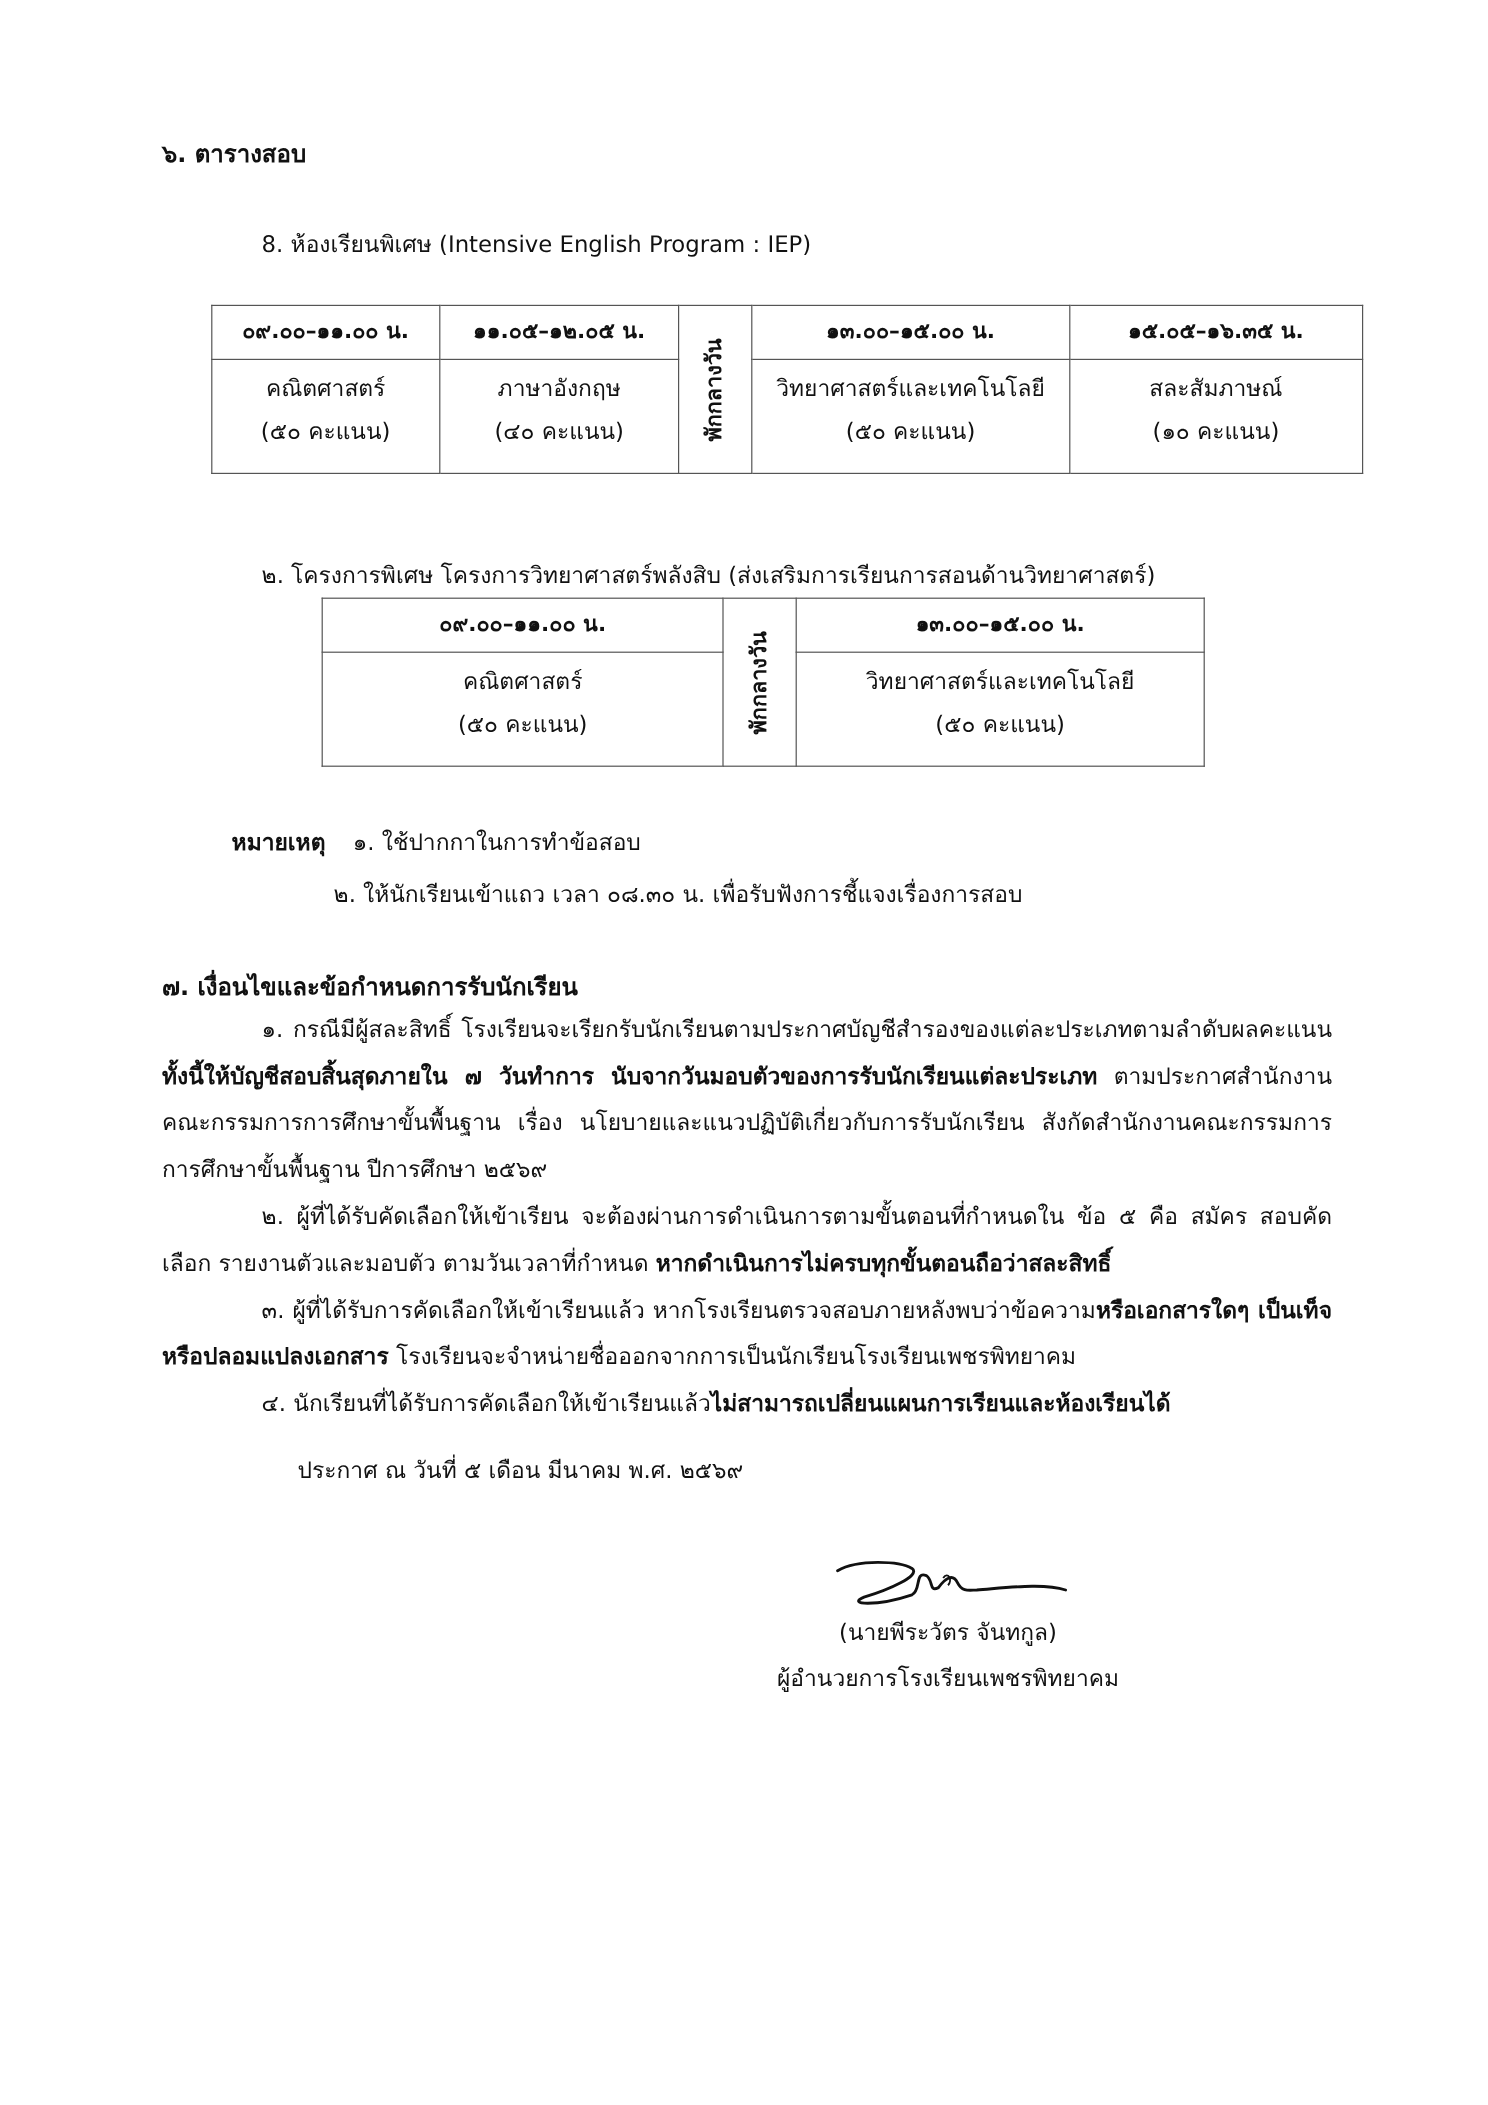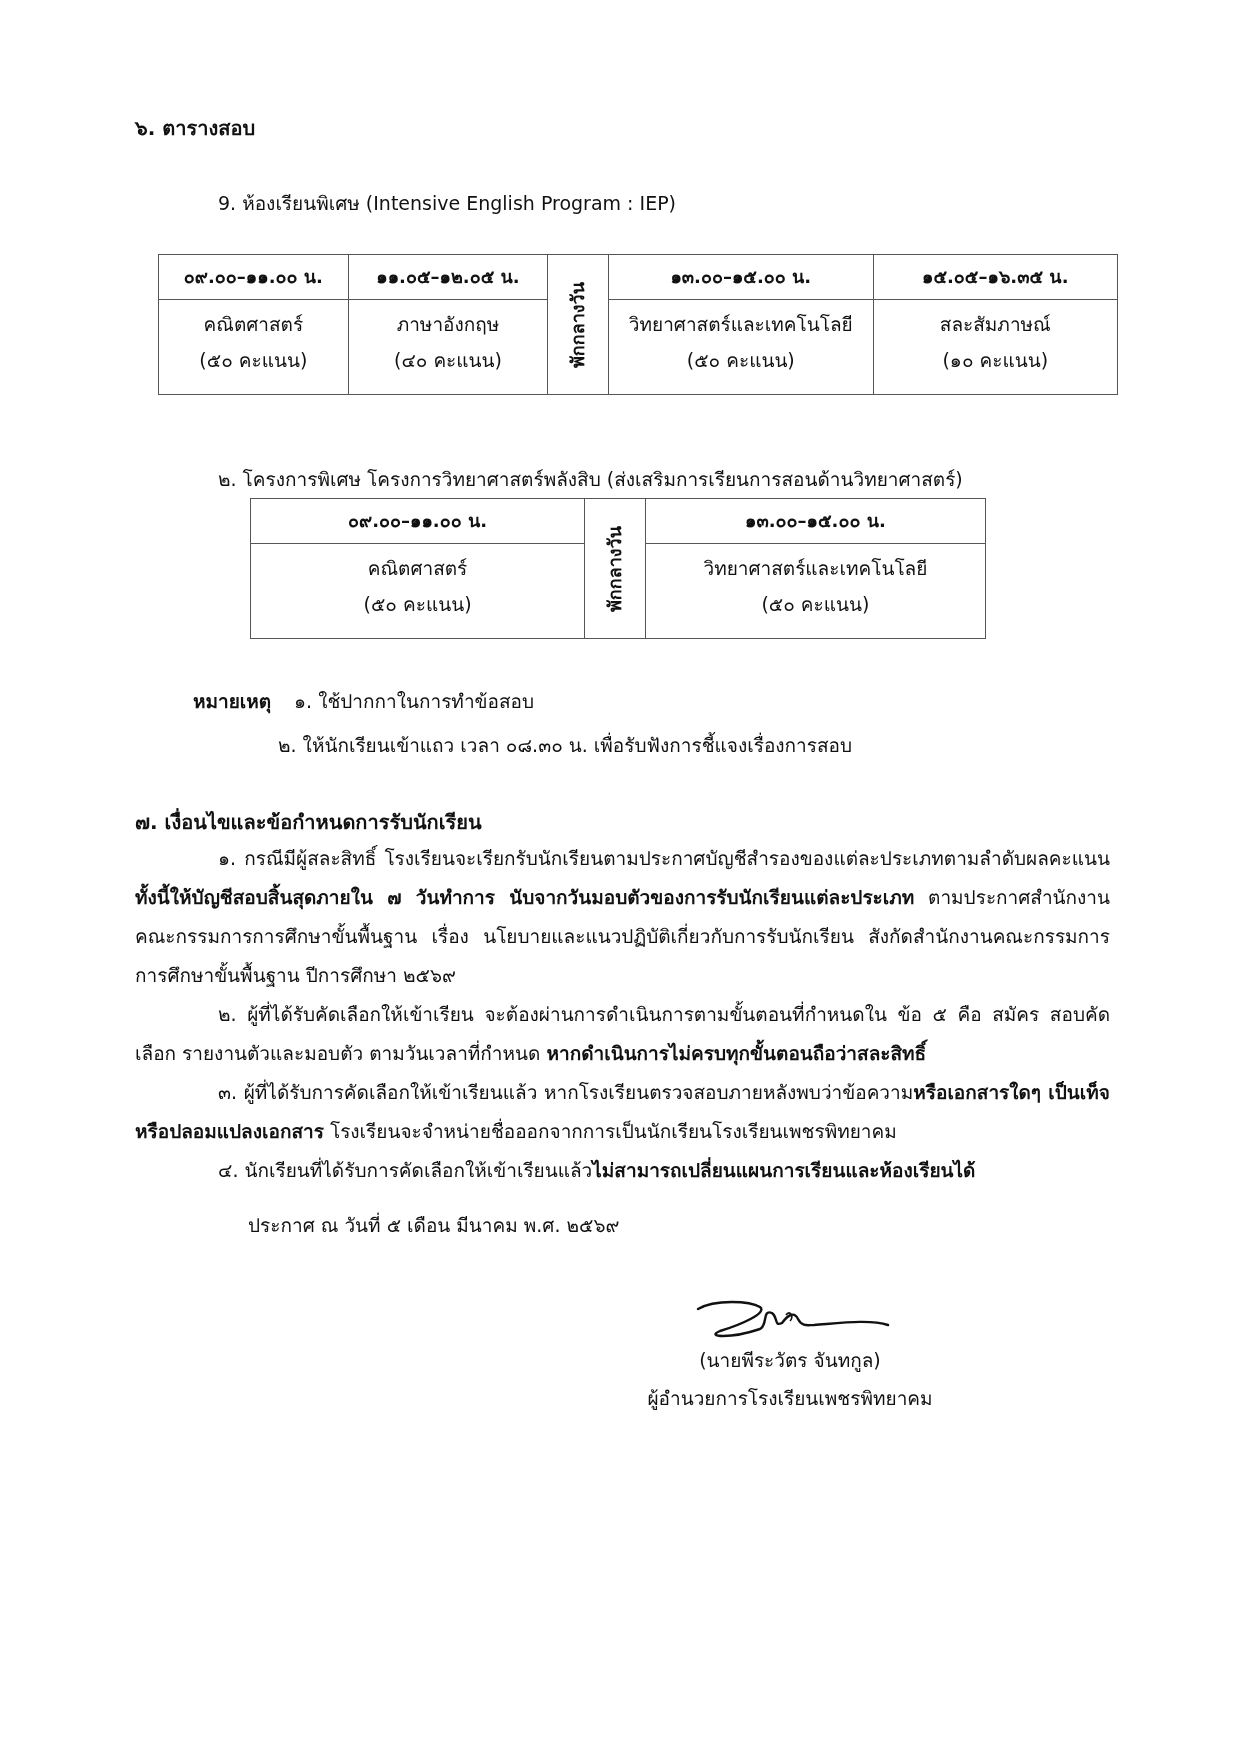--- a/index.html
+++ b/index.html
@@ -10,20 +10,21 @@
   }
   .abs { position: absolute; white-space: nowrap; text-align: right; }
   .bold { font-weight: bold; }
   .h6 { left: 135px; top: 112px; font-size: 20px; font-weight: bold; }
   .sub1 { left: 218px; top: 188px; }
   .sub2 { left: 218px; top: 464px; }
 
   table.sched {
     position: absolute; border-collapse: collapse;
     border: 1.5px solid #555;
+    margin-left: 18px;
   }
   table.sched td {
     border: 1.5px solid #555; text-align: center; padding: 0;
     font-size: 19px; line-height: 36px;
   }
   table.sched td.time { font-weight: bold; height: 44px; font-size: 18px; }
   table.sched td.body { height: 88px; vertical-align: top; padding-top: 6px; }
   table.sched td.lunch { width: 60px; padding: 0; position: relative; }
   .lunch-text {
     position: absolute; left: 50%; top: 50%;
@@ -47,21 +48,21 @@
 
   .announce { left: 248px; top: 1210px; }
   .signature { left: 690px; top: 1295px; }
   .signer-name { left: 690px; top: 1345px; width: 200px; text-align: center; }
   .signer-title { left: 620px; top: 1383px; width: 340px; text-align: center; }
 </style>
 </head>
 <body>
 
 <div class="abs h6">๖. ตารางสอบ</div>
-<div class="abs sub1">9. ห้องเรียนพิเศษ (Intensive English Program : IEP)</div>
+<div class="abs sub1">8. ห้องเรียนพิเศษ (Intensive English Program : IEP)</div>
 
 <table class="sched" id="t1">
   <colgroup>
     <col style="width:190px">
       <col style="width:200px">
       <col style="width:60px">
       <col style="width:265px">
       <col style="width:245px">
   </colgroup>
   <tbody>

